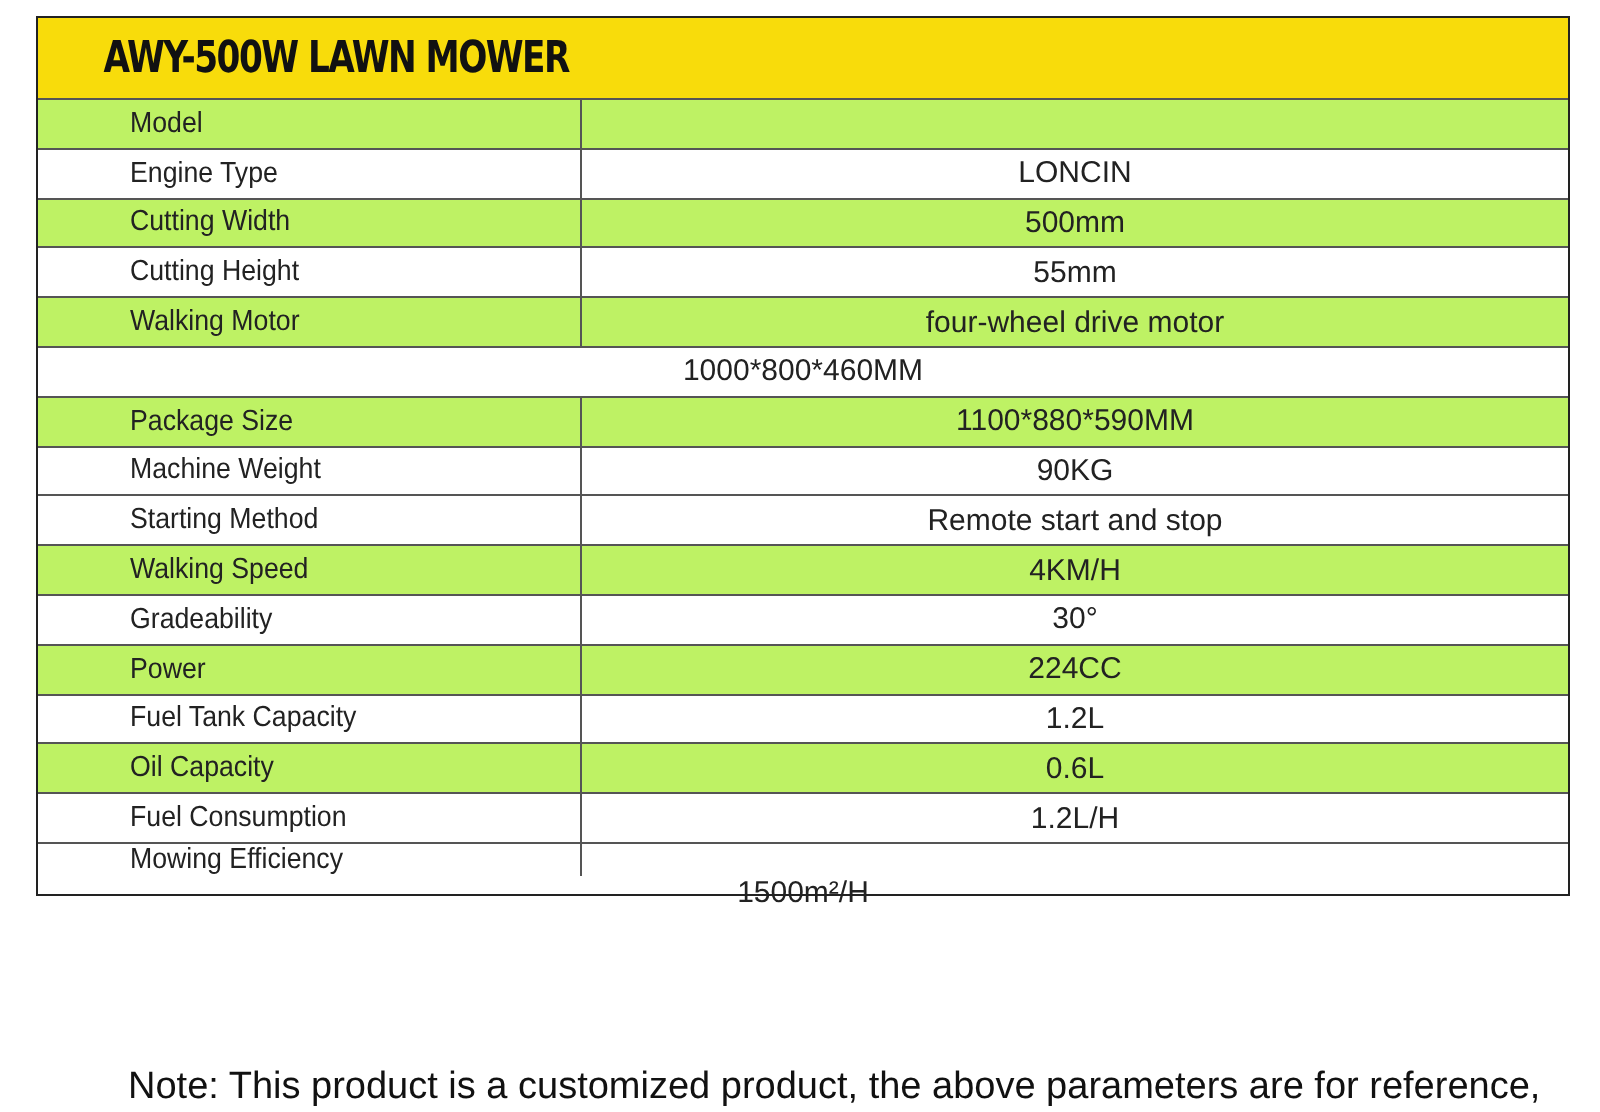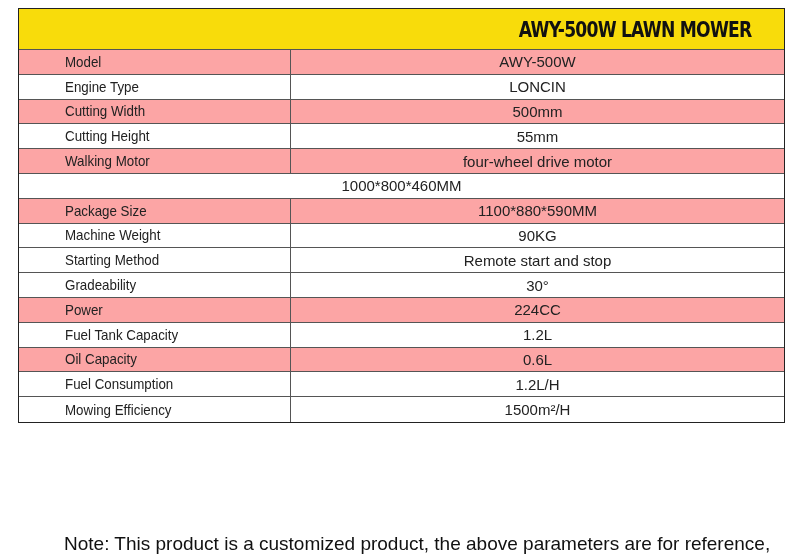--- a/index.html
+++ b/index.html
@@ -1,40 +1,39 @@
 <!DOCTYPE html>
 <html><head>
 <meta charset="utf-8">
 <style>
   html,body{margin:0;padding:0;background:#fff;}
   body{width:800px;height:556px;position:relative;overflow:hidden;font-family:"Liberation Sans",sans-serif;}
   .table{position:absolute;left:18px;top:8px;width:767px;border:1px solid #222;box-sizing:border-box;}
-  .header{height:40px;background:#f8dc0b;border-bottom:1px solid #555;display:flex;align-items:center;justify-content:flex-end;}
+  .header{height:40px;background:#f8dc0b;border-bottom:1px solid #555;display:flex;align-items:center;justify-content:flex-start;}
   .header span{font-family:"DejaVu Sans",sans-serif;font-weight:bold;font-size:22px;letter-spacing:-1px;transform:scaleX(0.78);color:#111;display:inline-block;}
   .row{display:flex;height:24.8px;border-bottom:1px solid #555;box-sizing:border-box;}
-  .row:last-child{border-bottom:none;}
-  .row.alt{background:#fca5a5;}
+  .row:last-child{border-bottom:none;flex-direction:column;}
+  .row.alt{background:#bef264;}
   .cell-l{width:272px;border-right:1px solid #555;box-sizing:border-box;padding-left:46px;font-size:14.5px;color:#222;display:flex;align-items:center;transform-origin:left;}
   .cell-l span{display:inline-block;transform:scaleX(0.92);transform-origin:left;}
   .cell-r{flex:1;display:flex;align-items:center;justify-content:center;font-size:15px;color:#222;}
   .note{position:absolute;left:64px;top:532px;width:720px;font-size:19px;line-height:24px;color:#111;}
 </style>
 </head>
 <body>
 
 <div class="table">
   <div class="header">
     <span>AWY-500W LAWN MOWER</span>
   </div>
   <div id="rows">
       <div class="row alt">
         <div class="cell-l">
           <span>Model</span>
         </div>
-        <div class="cell-r">AWY-500W</div>
       </div>
       <div class="row">
         <div class="cell-l">
           <span>Engine Type</span>
         </div>
         <div class="cell-r">LONCIN</div>
       </div>
       <div class="row alt">
         <div class="cell-l">
           <span>Cutting Width</span>
@@ -67,20 +66,26 @@
           <span>Machine Weight</span>
         </div>
         <div class="cell-r">90KG</div>
       </div>
       <div class="row">
         <div class="cell-l">
           <span>Starting Method</span>
         </div>
         <div class="cell-r">Remote start and stop</div>
       </div>
+      <div class="row alt">
+        <div class="cell-l">
+          <span>Walking Speed</span>
+        </div>
+        <div class="cell-r">4KM/H</div>
+      </div>
       <div class="row">
         <div class="cell-l">
           <span>Gradeability</span>
         </div>
         <div class="cell-r">30°</div>
       </div>
       <div class="row alt">
         <div class="cell-l">
           <span>Power</span>
         </div>

